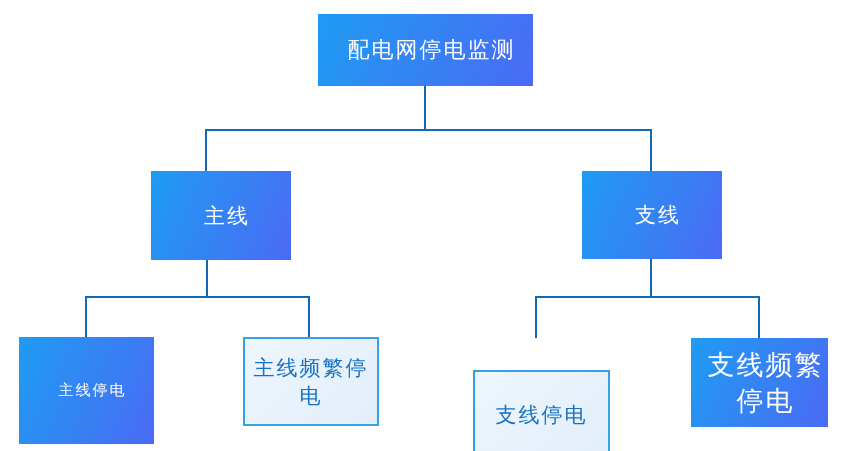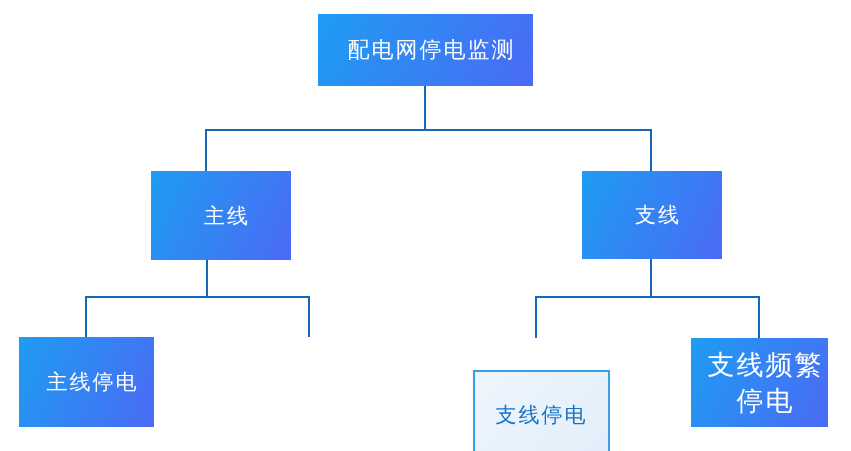--- a/index.html
+++ b/index.html
@@ -35,21 +35,21 @@
     padding-left:12px;
   }
   .node.light{
     background:linear-gradient(135deg, var(--light-node-bg-start), var(--light-node-bg-end));
     border:2px solid var(--light-node-border);
     color:var(--light-node-text);
   }
   .node.root{left:318px;top:14px;width:215px;height:72px;font-size:22px;}
   .node.n-main{left:151px;top:171px;width:140px;height:89px;font-size:21px;}
   .node.n-branch{left:582px;top:171px;width:140px;height:88px;font-size:21px;font-family:Liberation Serif, serif;}
-  .node.n-main-outage{left:19px;top:337px;width:135px;height:90px;font-size:21px;}
+  .node.n-main-outage{left:19px;top:337px;width:135px;height:107px;font-size:15px;}
   .node.n-main-freq{left:243px;top:337px;width:136px;height:89px;font-size:21px;}
   .node.n-branch-outage{left:473px;top:338px;width:137px;height:89px;font-size:21px;margin-top:32px;}
   .node.n-branch-freq{left:691px;top:338px;width:137px;height:89px;font-size:27px;}
   .line{position:absolute;background:var(--connector);}
   
   .c-root-v{left:424px;top:86px;width:2px;height:44px;}
   .c-l1-h{left:205px;top:129px;width:447px;height:2px;}
   .c-l1-vl{left:205px;top:130px;width:2px;height:41px;}
   .c-l1-vr{left:650px;top:130px;width:2px;height:41px;}
   
@@ -82,18 +82,19 @@
   <div class="line c-l2r-v2"></div>
 
   <div class="node solid root">配电网停电监测</div>
 
   <div class="node solid n-main">主线</div>
 
   <div class="node solid n-branch">支线</div>
 
   <div class="node solid n-main-outage">主线停电</div>
 
+  <div class="node light n-main-freq">主线频繁停电</div>
 
   <div class="node light n-branch-outage">支线停电</div>
 
   <div class="node solid n-branch-freq">支线频繁停电</div>
 
 </div>
 
 </body></html>

